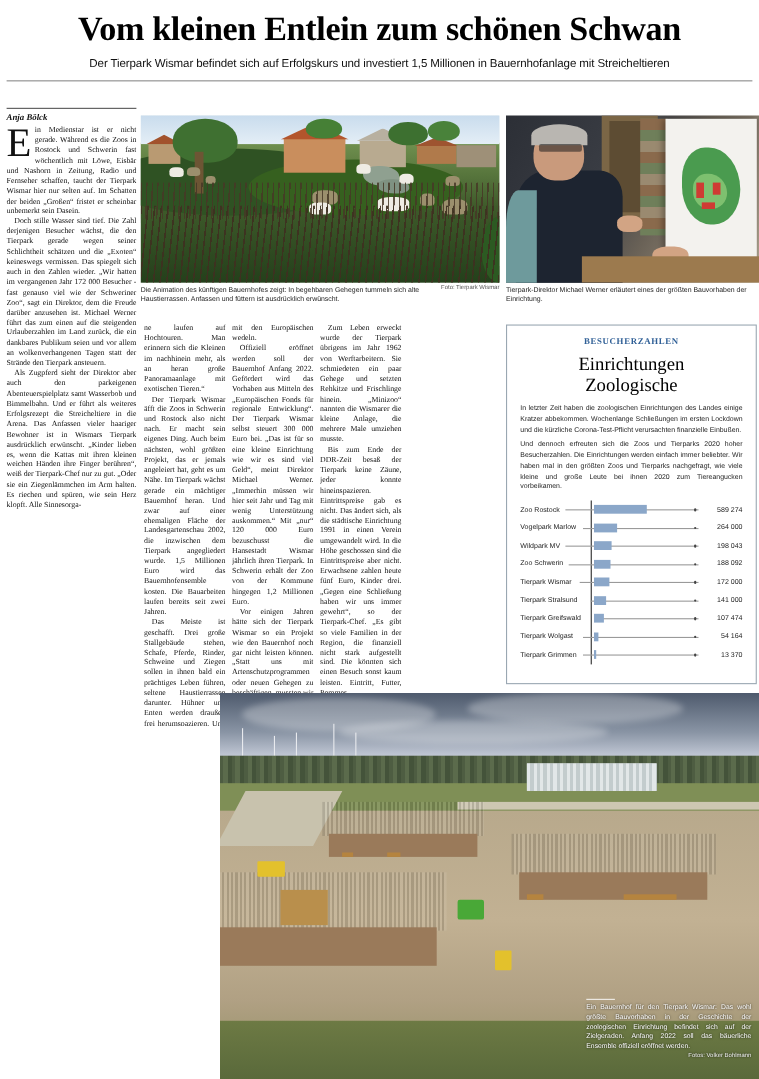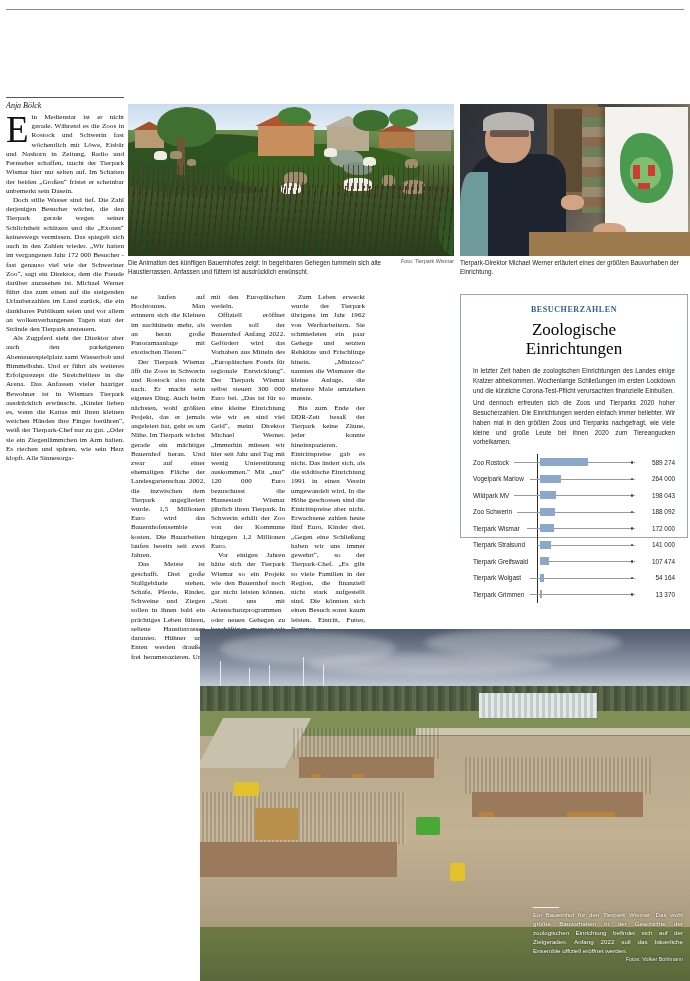--- a/index.html
+++ b/index.html
@@ -36,21 +36,21 @@
   .rule-top{
     border-bottom:1px solid #8a8a8a;
     margin:9px 6px 0 6px;
     height:0;
   }
 
   
   .byline{
     position:absolute;left:6px;top:88px;width:118px;
     font-family:"Liberation Serif", serif;
-    font-style:italic;font-weight:400;font-size:8px;
+    font-style:italic;font-weight:700;font-size:8px;
     color:#111;
     padding-top:3px;
     border-top:1px solid #555;
   }
 
   
   .col{
     position:absolute;
     font-family:"Liberation Serif", serif;
     font-size:7.1px;
@@ -178,21 +178,21 @@
     font-size:6.2px;line-height:1.46;
     color:#ffffff;
     text-align:justify;
     text-shadow:0 0 2px rgba(0,0,0,.85);
   }
   #cap-aerial .credit-block{color:#f0f0f0;}
   .cap-rule-w{border-top:1px solid rgba(255,255,255,.85);width:26px;margin-bottom:2px;}
 
   
   #sidebar{
-    position:absolute;left:460px;top:285px;width:228px;height:244px;
+    position:absolute;left:460px;top:285px;width:228px;height:327px;
     border:1px solid #9aa7b2;
     background:#ffffff;
     box-sizing:border-box;
     padding:10px 12px 6px 12px;
   }
   .kicker{
     font-family:"Liberation Serif", serif;
     font-weight:700;font-size:8px;letter-spacing:.6px;
     color:#2f5f96;text-align:center;margin-bottom:6px;
   }
@@ -243,20 +243,22 @@
   }
   .chart .axis{
     position:absolute;left:64px;top:0;bottom:0;width:1px;background:#2b2b2b;
   }
 </style>
 </head>
 <body>
 
 <div class="page">
 
+  <h1 class="headline">Vom kleinen Entlein zum schönen Schwan</h1>
+  <div class="subhead">Der Tierpark Wismar befindet sich auf Erfolgskurs und investiert 1,5 Millionen in Bauernhofanlage mit Streicheltieren</div>
   <div class="rule-top"></div>
 
   <div class="byline">Anja Bölck</div>
 
   <div class="col" id="col1">
     <p class="first">
       <span class="dropcap">E</span><span>in Medienstar ist er nicht gerade. Während es die Zoos in Rostock und Schwerin fast wöchentlich mit Löwe, Eisbär und Nashorn in Zeitung, Radio und Fernseher schaffen, taucht der Tierpark Wismar hier nur selten auf. Im Schatten der beiden „Großen“ fristet er scheinbar unbemerkt sein Dasein.</span>
     </p>
     <p>Doch stille Wasser sind tief. Die Zahl derjenigen Besucher wächst, die den Tierpark gerade wegen seiner Schlichtheit schätzen und die „Exoten“ keineswegs vermissen. Das spiegelt sich auch in den Zahlen wieder. „Wir hatten im vergangenen Jahr 172 000 Besucher - fast genauso viel wie der Schweriner Zoo“, sagt ein Direktor, dem die Freude darüber anzusehen ist. Michael Werner führt das zum einen auf die steigenden Urlauberzahlen im Land zurück, die ein dankbares Publikum seien und vor allem an wolkenverhangenen Tagen statt der Strände den Tierpark ansteuern.</p>
     <p>Als Zugpferd sieht der Direktor aber auch den parkeigenen Abenteuerspielplatz samt Wasserbob und Bimmelbahn. Und er führt als weiteres Erfolgsrezept die Streicheltiere in die Arena. Das Anfassen vieler haariger Bewohner ist in Wismars Tierpark ausdrücklich erwünscht. „Kinder lieben es, wenn die Kattas mit ihren kleinen weichen Händen ihre Finger berühren“, weiß der Tierpark-Chef nur zu gut. „Oder sie ein Ziegenlämmchen im Arm halten. Es riechen und spüren, wie sein Herz klopft. Alle Sinnesorga-</p>
@@ -352,22 +354,22 @@
     <span>Die Animation des künftigen Bauernhofes zeigt: In begehbaren Gehegen tummeln sich alte Haustierrassen. Anfassen und füttern ist ausdrücklich erwünscht.</span>
   </div>
 
   <div class="caption" id="cap-director">
     <span>Tierpark-Direktor Michael Werner erläutert eines der größten Bauvorhaben der Einrichtung.</span>
   </div>
 
   <div id="sidebar">
     <div class="kicker">BESUCHERZAHLEN</div>
     <div class="box-title">
+      <div>Einrichtungen</div>
       <div>Zoologische</div>
-      <div>Einrichtungen</div>
     </div>
     <div class="box-intro">
       <p>In letzter Zeit haben die zoologischen Einrichtungen des Landes einige Kratzer abbekommen. Wochenlange Schließungen im ersten Lockdown und die kürzliche Corona-Test-Pflicht verursachten finanzielle Einbußen.</p>
       <p>Und dennoch erfreuten sich die Zoos und Tierparks 2020 hoher Besucherzahlen. Die Einrichtungen werden einfach immer beliebter. Wir haben mal in den größten Zoos und Tierparks nachgefragt, wie viele kleine und große Leute bei ihnen 2020 zum Tiereangucken vorbeikamen.</p>
     </div>
 
     <div class="chart" id="chart">
       <div class="axis"></div>
     <div class="row">
           <div class="lbl"><span>Zoo Rostock</span><span class="leader" style="--lead: 26.25px;"></span></div>

